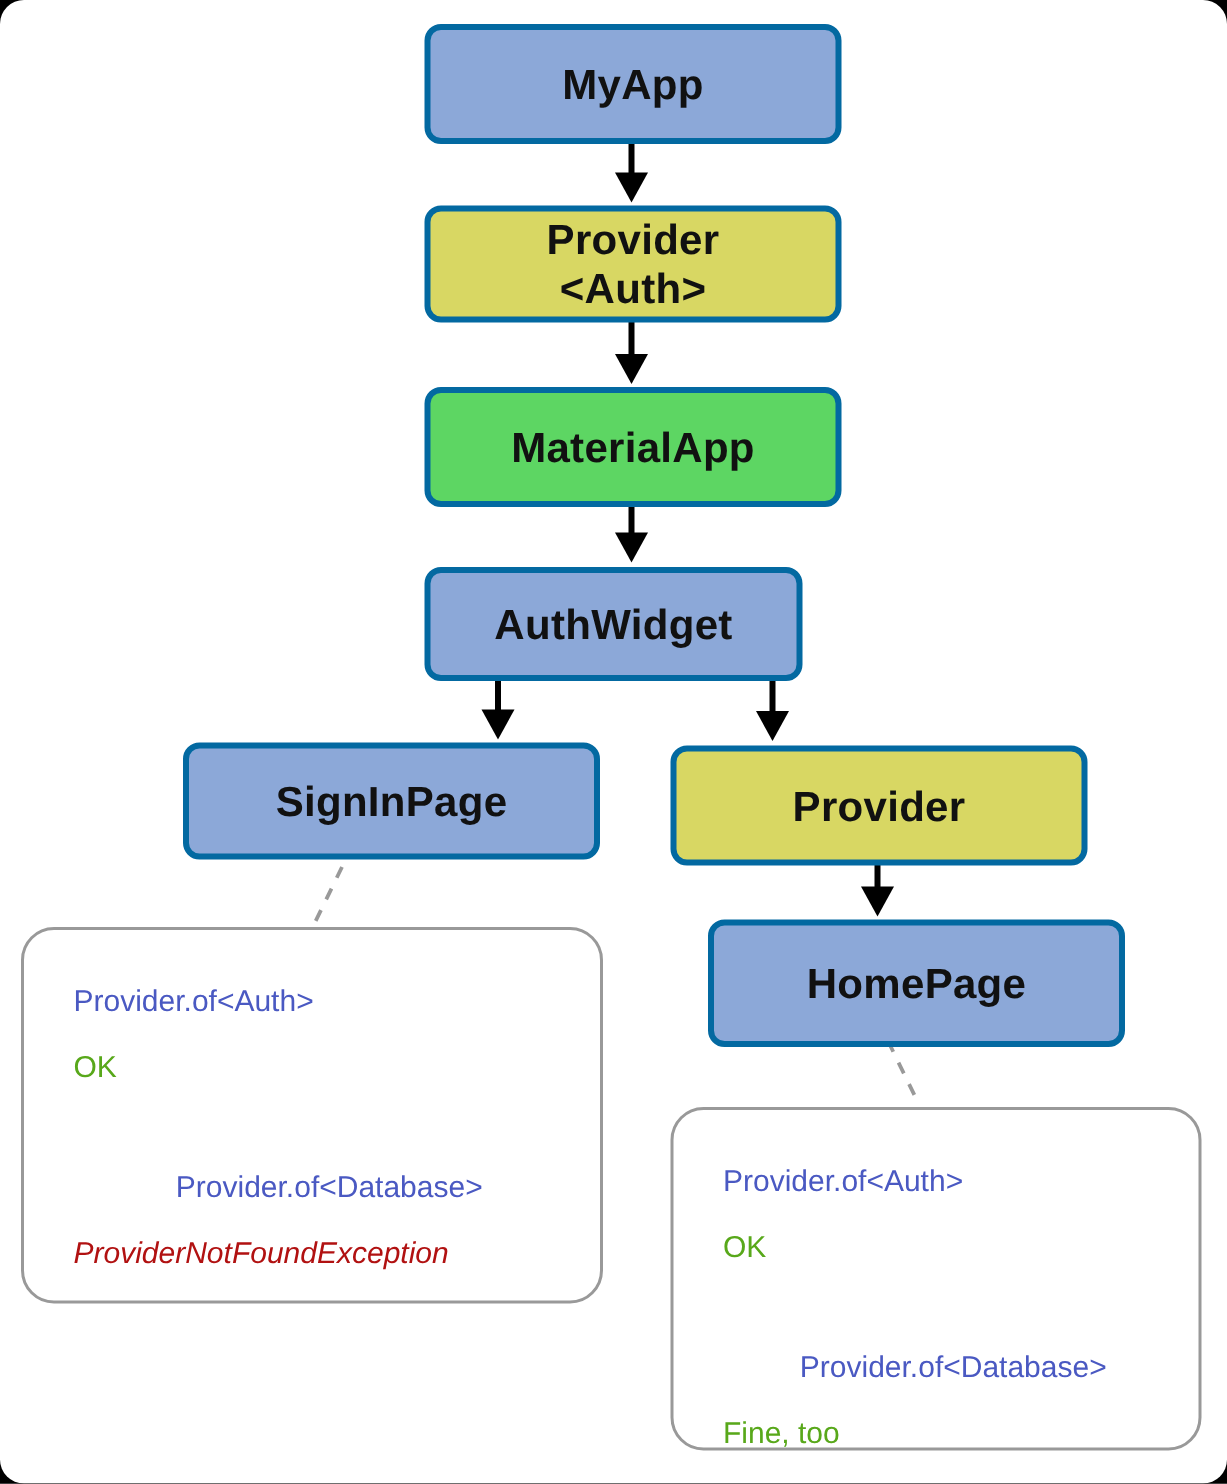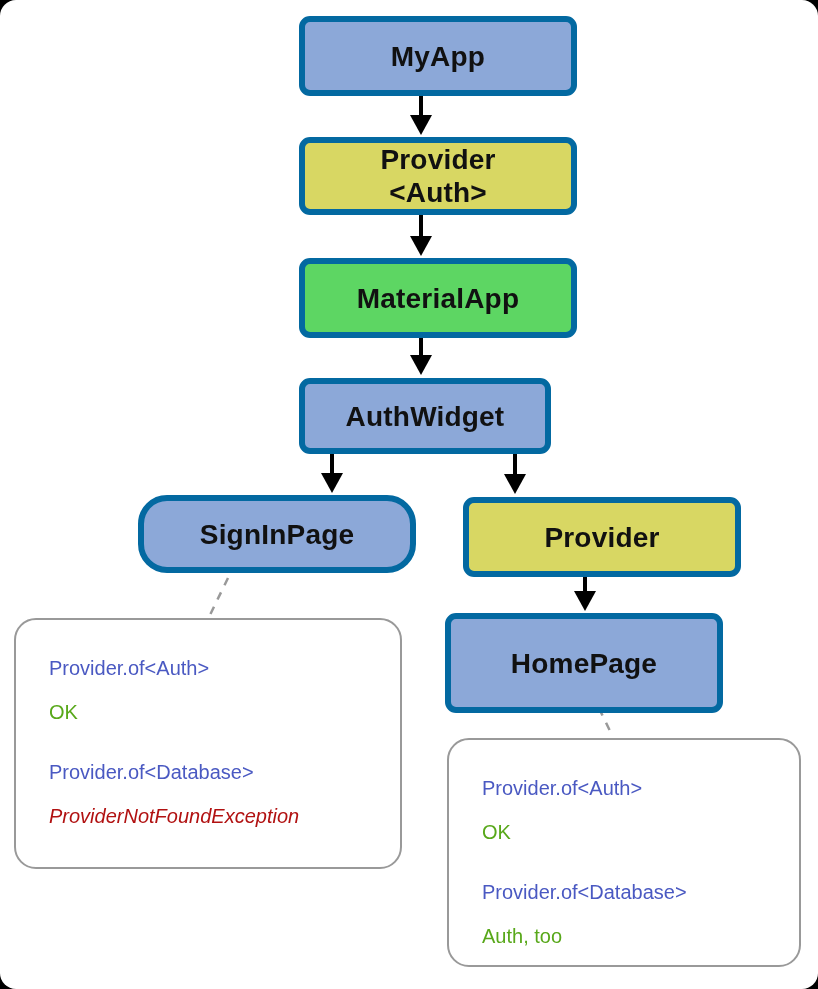--- a/index.html
+++ b/index.html
@@ -17,62 +17,61 @@
     overflow: hidden;
   }
   svg.overlay {
     position: absolute;
     left: 0; top: 0;
     pointer-events: none;
   }
   .node {
     position: absolute;
     box-sizing: border-box;
-    border: 6px solid #0369a1;
+    border: 4px solid #0369a1;
     border-radius: 11px;
     display: flex;
     flex-direction: column;
     align-items: center;
     justify-content: center;
     font-weight: bold;
     font-size: 28px;
     line-height: 33px;
     color: #111;
     text-align: center;
     letter-spacing: 0.2px;
-    margin-left: 16px;
   }
   .fill-blue   { background: var(--widget-blue); }
   .fill-yellow { background: var(--provider-yellow); }
   .fill-green  { background: var(--material-green); }
 
   .n-myapp             { left: 283px; top: 16px;  width: 278px; height: 80px; }
   .n-provider-auth     { left: 283px; top: 137px; width: 278px; height: 78px; }
   .n-materialapp       { left: 283px; top: 258px; width: 278px; height: 80px; text-align: right; }
   .n-authwidget        { left: 283px; top: 378px; width: 252px; height: 76px; }
-  .n-signinpage        { left: 122px; top: 495px; width: 278px; height: 78px; border-radius: 29px; }
+  .n-signinpage        { left: 122px; top: 495px; width: 278px; height: 78px; }
   .n-provider-database { left: 447px; top: 497px; width: 278px; height: 80px; }
-  .n-homepage          { left: 429px; top: 613px; width: 278px; height: 100px; }
+  .n-homepage          { left: 472px; top: 613px; width: 278px; height: 85px; }
 
   .callout {
     position: absolute;
     box-sizing: border-box;
     background: #fff;
     border: 2px solid var(--callout-border);
     border-radius: 22px;
     font-size: 20px;
     line-height: 44px;
   }
   .callout-signin { left: 14px;  top: 618px; width: 388px; height: 251px; }
   .callout-home   { left: 447px; top: 738px; width: 354px; height: 229px; }
   .callout .inner { padding: 26px 10px 0 33px; }
   .c-blue  { color: var(--callout-blue); }
   .c-green { color: var(--callout-green); }
   .c-red   { color: var(--callout-red); font-style: italic; }
-  .gap     { margin-top: 16px; }
+  .gap     { margin-top: 36px; text-align: center; }
 </style>
 </head>
 <body>
 
 <div class="page">
 
   <svg class="overlay" width="818" height="989" viewBox="0 0 818 989">
 
     <g>
       <line x1="421" y1="96" x2="421" y2="119" stroke="#000" stroke-width="4"></line>
@@ -139,17 +138,17 @@
       <div class="c-blue gap">Provider.of&lt;Database&gt;</div>
       <div class="c-red">ProviderNotFoundException</div>
     </div>
   </div>
 
   <div class="callout callout-home">
     <div class="inner">
       <div class="c-blue">Provider.of&lt;Auth&gt;</div>
       <div class="c-green">OK</div>
       <div class="c-blue gap">Provider.of&lt;Database&gt;</div>
-      <div class="c-green">Auth, too</div>
+      <div class="c-green">Fine, too</div>
     </div>
   </div>
 
 </div>
 
 </body></html>

